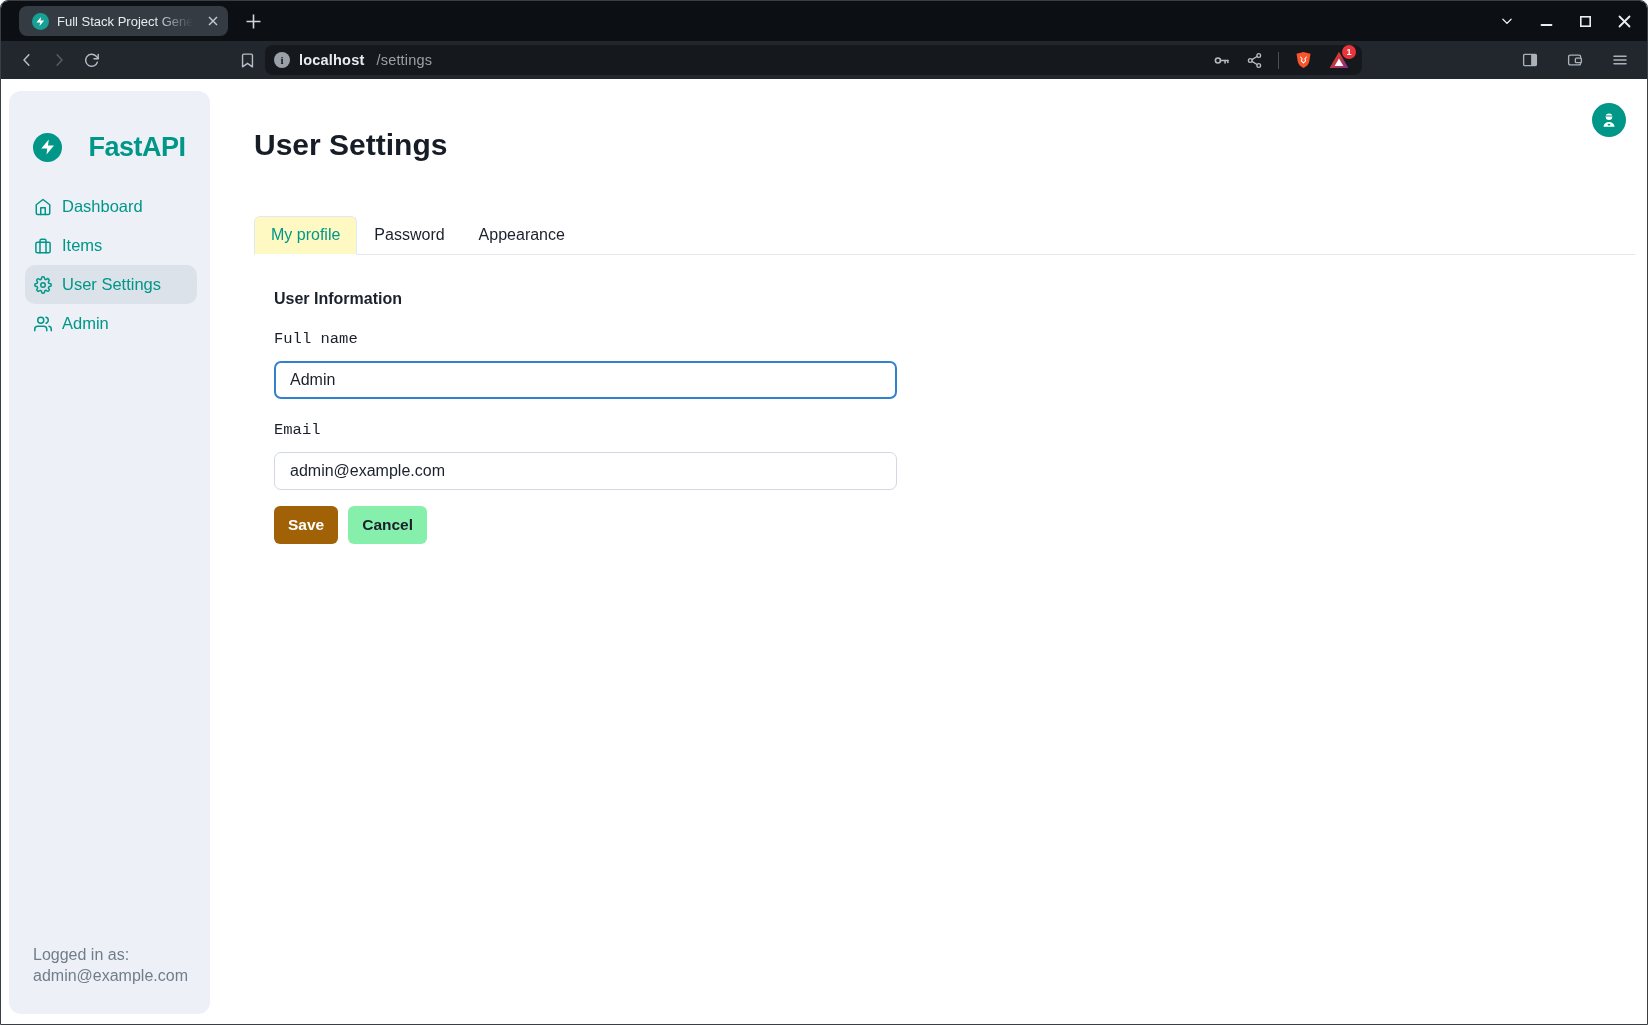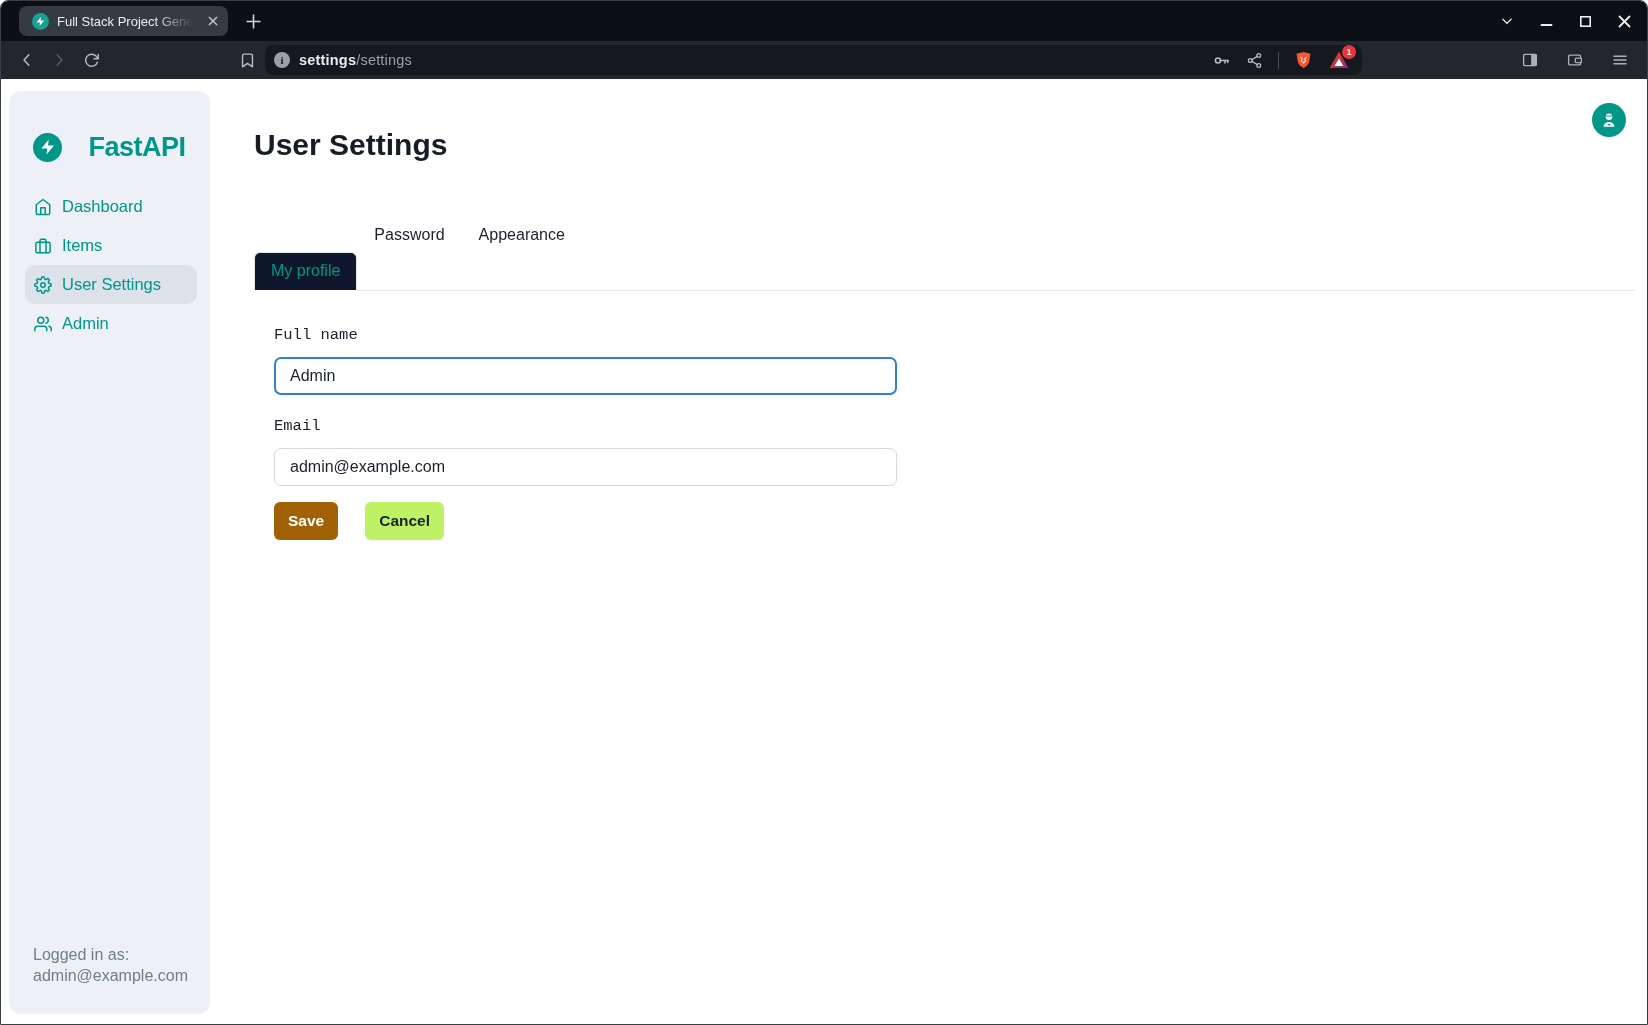--- a/index.html
+++ b/index.html
@@ -35,21 +35,21 @@
   .toolbar-spacer { width:128px; }
   .bookmark-btn { width:28px; height:28px; display:flex; align-items:center; justify-content:center;
                   color:#b6bcc3; margin-right:4px; }
   .omnibox { width:1097px; height:30px; background:#15191e; border-radius:8px; display:flex;
              align-items:center; padding:0 12px 0 9px; gap:9px; }
   .info-badge { width:16px; height:16px; border-radius:50%; background:#99a0a8; color:#15191e;
                 font-size:11px; font-weight:700; display:flex; align-items:center; justify-content:center;
                 flex:none; font-family:"Liberation Serif", serif; }
   .url { font-size:14.5px; letter-spacing:.2px; }
   .url .host { color:#e9ebee; font-weight:700; }
-  .url .path { color:#9aa0a6; }
+  .url .path { color:#9aa0a6;padding-left:12px; }
   .omni-right { margin-left:auto; display:flex; align-items:center; gap:15px; color:#b6bcc3; }
   .omni-sep { width:1px; height:17px; background:#4a5158; }
   .bat-wrap { position:relative; width:22px; height:22px; display:flex; align-items:center; justify-content:center; }
   .bat-badge { position:absolute; top:-4px; right:-6px; min-width:14px; height:14px; border-radius:7px;
                background:#e8343b; color:#fff; font-size:9px; font-weight:700; display:flex;
                align-items:center; justify-content:center; padding:0 3px; }
   .chrome-right { margin-left:auto; display:flex; align-items:center; gap:27px; color:#aab1b9; padding-right:6px; }
 
   
   .content { flex:1; position:relative; background:#fff; overflow:hidden; }
@@ -66,34 +66,34 @@
                padding:0 9px; border-radius:10px; color:#009688; font-size:16.5px; cursor:pointer; }
   .menu-item svg { width:18px; height:18px; flex:none; }
   .menu-item.active { background:#dbe2ea; }
   .sidebar-footer { position:absolute; left:24px; bottom:28px; font-size:16px; line-height:21px; color:#717d8a; }
 
   .main { position:absolute; left:253px; top:0; right:12px; }
   .page-title { margin-top:48px; font-size:30px; line-height:36px; font-weight:700; color:#161d27; }
   .tabs { margin-top:53px; display:flex; border-bottom:1px solid #e3e8ee; }
   .tab-item { padding:9px 16px 10px; font-size:16px; color:#1a202c; cursor:pointer;
               border:1px solid transparent; margin-bottom:-1px; }
-  .tab-item.active { color:#009688; background:#0f172a; border:1px solid #e3e8ee; border-bottom-color:#fff;
-                     border-radius:6px 6px 0 0;margin-top:36px; }
+  .tab-item.active { color:#009688; background:#fef9c3; border:1px solid #e3e8ee; border-bottom-color:#fff;
+                     border-radius:6px 6px 0 0; }
   .form { margin-top:35px; padding-left:20px; width:643px; }
   .section-title { font-size:16px; font-weight:700; color:#1a202c; }
   .field-label { display:block; margin-top:22px; font-size:15.5px; color:#1a202c;font-family:Liberation Mono, monospace; }
   .text-input { display:block; width:623px; height:38px; margin-top:13px; border-radius:7px;
                 padding:0 15px; font-size:16px; color:#1a202c; font-family:"Liberation Sans",sans-serif;
                 background:#fff; border:1px solid #d2d9e2; outline:none; }
   .text-input.focused { border:2px solid #3182ce; padding:0 14px; }
   .btn-row { margin-top:16px; display:flex; gap:10px; }
   .btn { height:38px; border:none; border-radius:6px; font-size:15.5px; font-weight:700;
          font-family:"Liberation Sans",sans-serif; padding:0 14px; cursor:pointer; }
   .btn-save { background:#a16207; color:#fff; }
-  .btn-cancel { background:#bef264; color:#1a202c;margin-left:17px; }
+  .btn-cancel { background:#86efac; color:#1a202c; }
 
   .avatar-btn { position:absolute; top:24px; right:21px; width:34px; height:34px; border-radius:50%;
                 background:#009688; display:flex; align-items:center; justify-content:center; cursor:pointer; }
 
   svg { display:block; }
 </style>
 </head>
 <body>
 
 <div class="window">
@@ -164,21 +164,21 @@
     <span class="toolbar-spacer"></span>
     <span class="bookmark-btn">
       <svg width="17" height="17" viewBox="0 0 24 24" fill="none" stroke="currentColor" stroke-width="2" stroke-linecap="round" stroke-linejoin="round">
           <path d="M19 21l-7-5-7 5V5a2 2 0 0 1 2-2h10a2 2 0 0 1 2 2z"></path>
         </svg>
     </span>
 
     <div class="omnibox">
       <span class="info-badge">i</span>
       <span class="url">
-        <span class="host">settings</span><span class="path">/settings</span>
+        <span class="host">localhost</span><span class="path">/settings</span>
       </span>
       <span class="omni-right">
         <span>
           <svg width="19" height="19" viewBox="0 0 24 24" fill="none" stroke="currentColor" stroke-width="2" stroke-linecap="round" stroke-linejoin="round">
               <circle cx="7.5" cy="12" r="3.2"></circle>
               <line x1="10.8" y1="12" x2="20" y2="12"></line>
               <line x1="16.5" y1="12" x2="16.5" y2="15"></line>
               <line x1="20" y1="12" x2="20" y2="14.5"></line>
             </svg>
         </span>
@@ -289,20 +289,21 @@
     <main class="main">
       <h1 class="page-title">User Settings</h1>
 
       <div class="tabs">
         <div class="tab-item active">My profile</div>
         <div class="tab-item">Password</div>
         <div class="tab-item">Appearance</div>
       </div>
 
       <div class="form">
+        <div class="section-title">User Information</div>
 
         <label class="field-label">Full name</label>
         <input class="text-input focused" type="text" value="Admin" style="">
 
         <label class="field-label">Email</label>
         <input class="text-input" type="text" value="admin@example.com" style="">
 
         <div class="btn-row">
           <button class="btn btn-save">Save</button>
           <button class="btn btn-cancel">Cancel</button>

